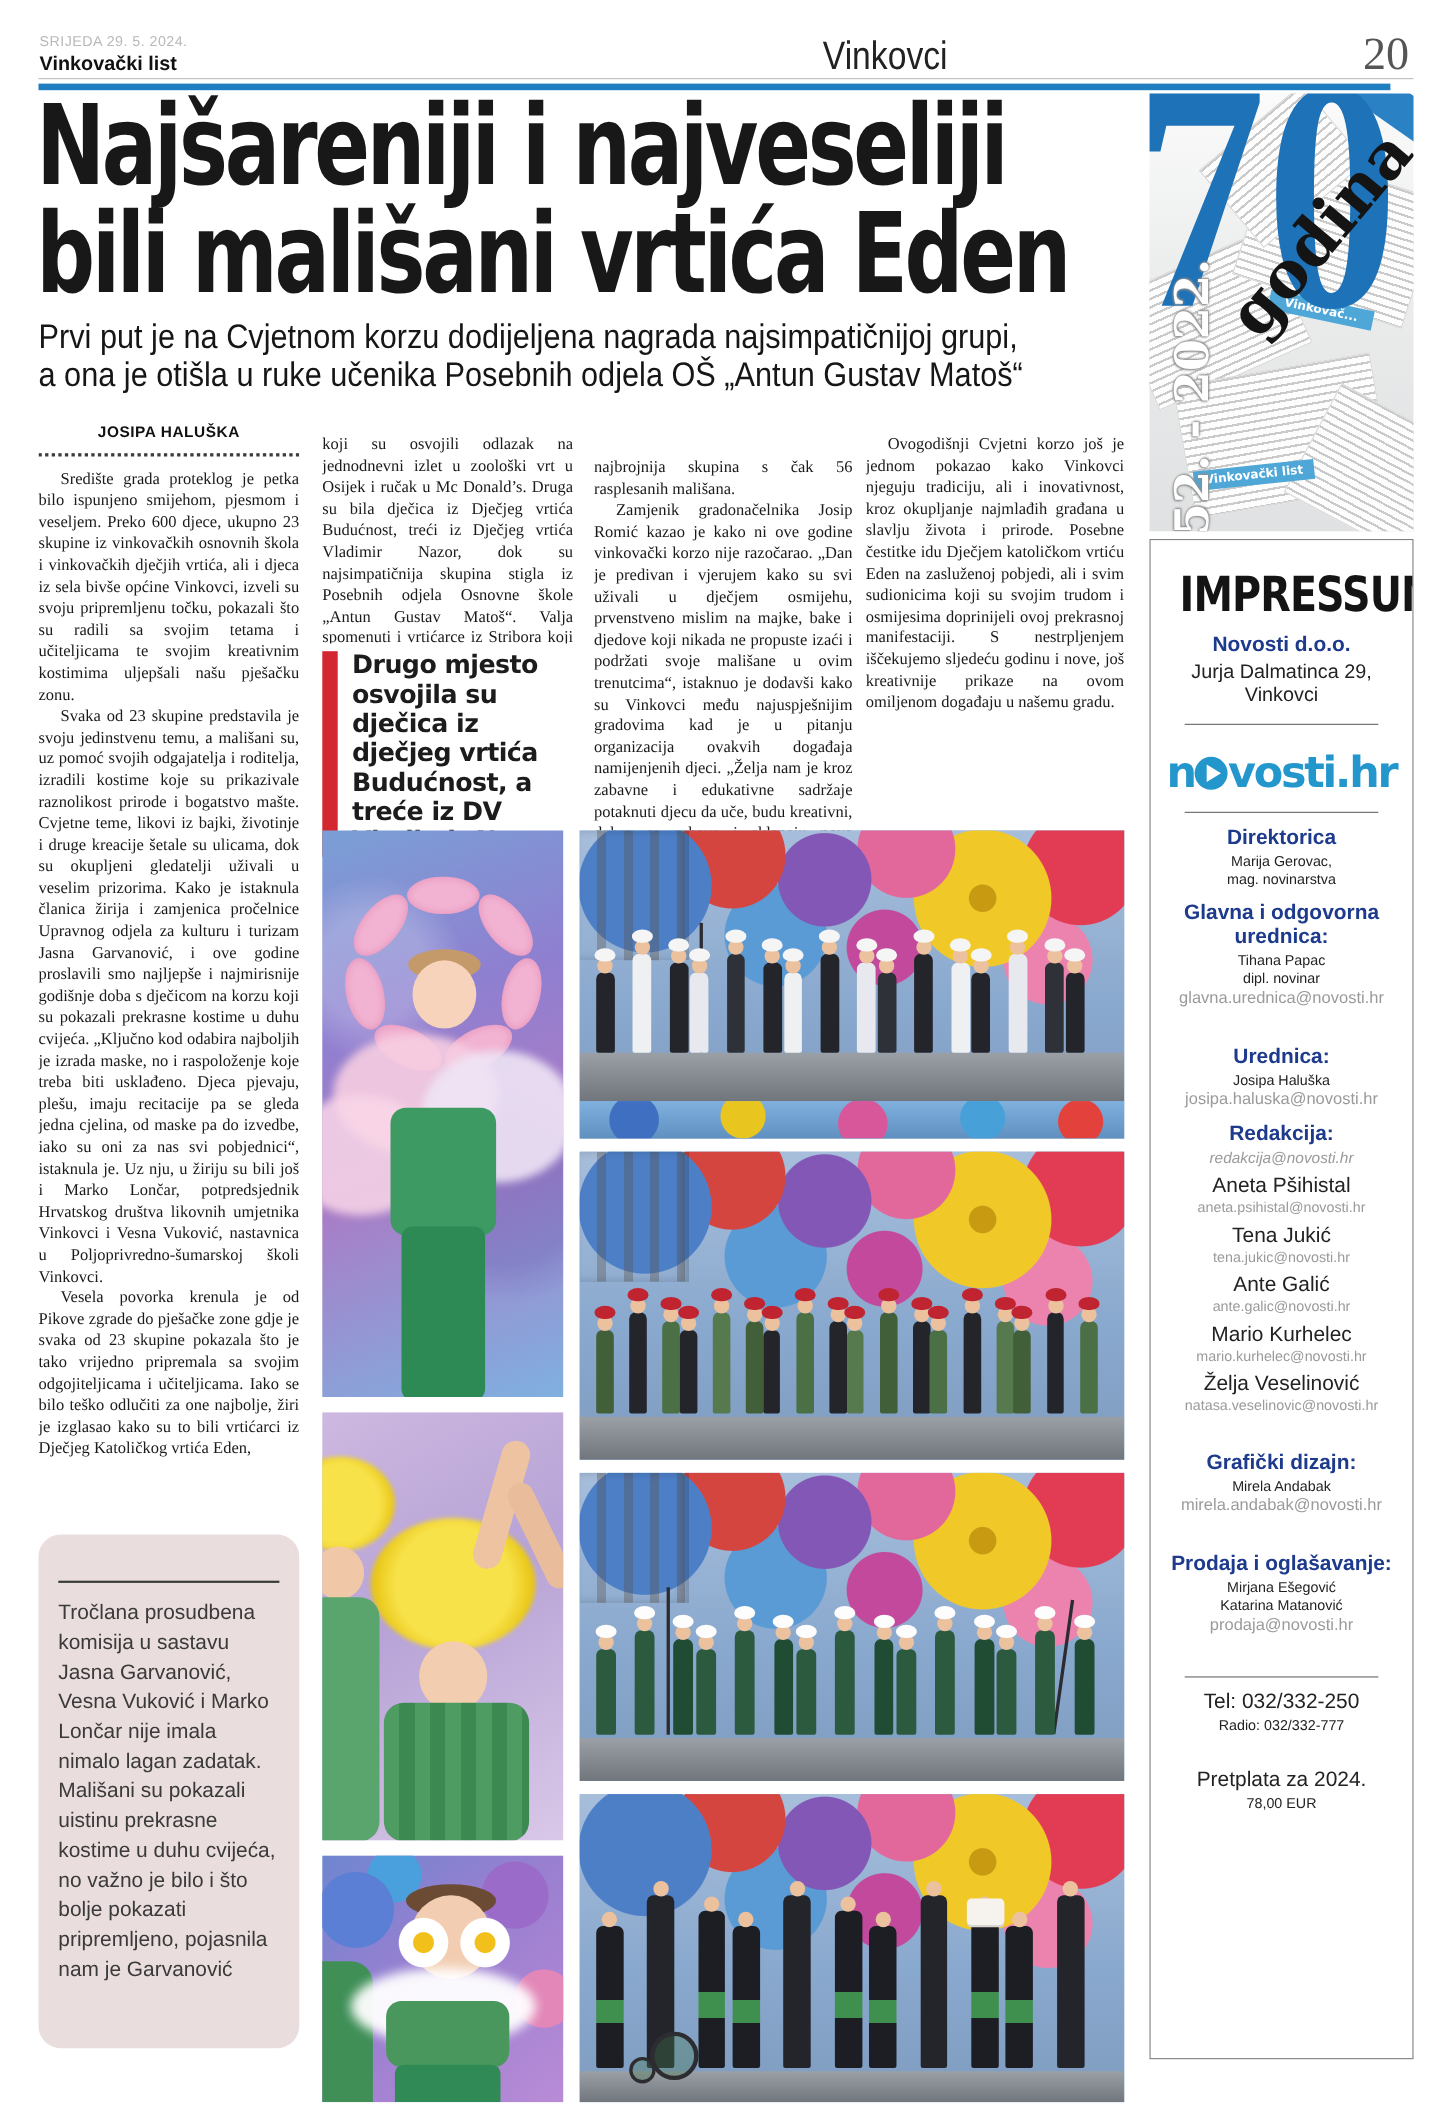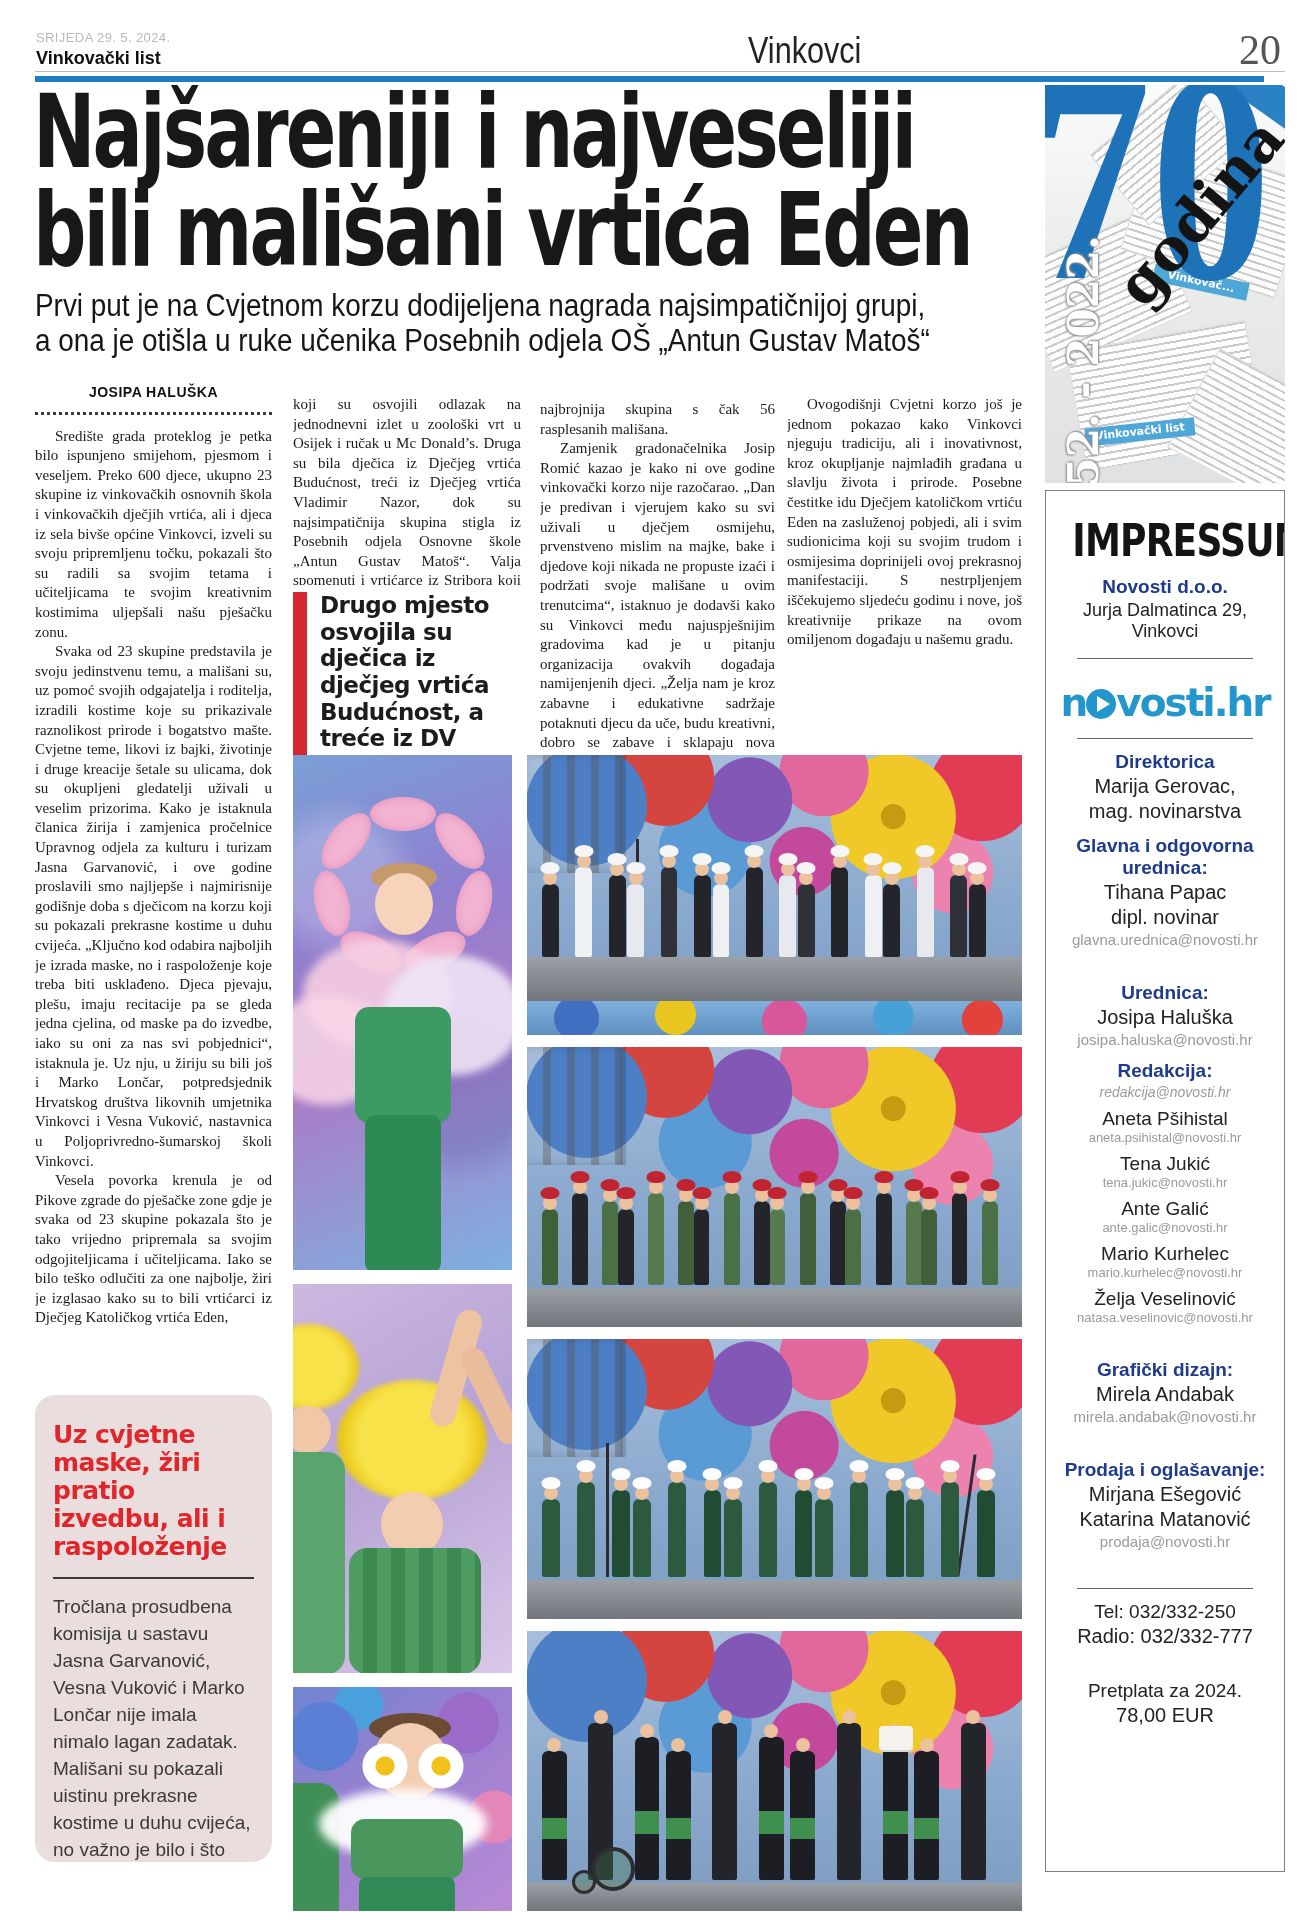--- a/index.html
+++ b/index.html
@@ -51,21 +51,21 @@
             font-size:42px;color:#ffffff;white-space:nowrap;transform:rotate(-90deg);transform-origin:170px 20px;
             text-shadow:0 0 2px #9a9a9a,1px 1px 2px #8a8a8a,-1px -1px 2px #8a8a8a;}
 
   
   .bodytext{font-size:15px;line-height:19.6px;text-align:justify;hyphens:auto;}
   .bodytext p{margin:0;}
   .bodytext p.ind{text-indent:20px;}
   .col{position:absolute;width:237px;overflow:hidden;}
   #col1{left:35px;top:383px;max-height:1000px;}
   #col2{left:293px;top:395px;width:228px;max-height:190px;}
-  #col3{left:540px;top:400px;width:235px;max-height:352px;}
+  #col3{left:540px;top:416px;width:235px;max-height:352px;}
   #col4{left:787px;top:395px;width:235px;max-height:352px;}
   .byline{font-family:"Liberation Sans",sans-serif;font-weight:bold;font-size:14px;
           letter-spacing:.5px;text-align:center;color:#111;margin-bottom:7px;}
   .dotrule{border-bottom:3px dotted #3c3c3c;height:2px;margin:0 0 12px 0;}
 
   
   .pullquote{position:absolute;left:293px;top:592px;width:232px;display:flex;align-items:stretch;}
   .pq-bar{width:14px;background:#d42830;flex:0 0 14px;}
   .pq-text{padding-left:13px;font-family:"DejaVu Sans",sans-serif;font-weight:bold;
            font-size:23px;line-height:1.16;color:#1c1c1c;letter-spacing:-.5px;}
@@ -198,21 +198,21 @@
   .logo-list{margin-top:26px;font-family:"DejaVu Serif",serif;font-weight:bold;font-size:29px;
       color:#141414;letter-spacing:-1px;line-height:1;}
   .play-o{display:inline-block;position:relative;width:30px;height:30px;border-radius:50%;
       background:#2396cc;vertical-align:-3px;}
   .play-o::after{content:"";position:absolute;left:11px;top:7px;border-left:13px solid #fff;
       border-top:8px solid rgba(0,0,0,0);border-bottom:8px solid rgba(0,0,0,0);}
   .play-o.small{width:21px;height:21px;vertical-align:-2px;background:#1b86c8;}
   .play-o.small::after{left:8px;top:5px;border-left:9px solid #fff;
       border-top:6px solid rgba(0,0,0,0);border-bottom:6px solid rgba(0,0,0,0);}
   .imp-label{margin-top:12px;font-size:19px;}
-  .imp-line{font-size:20px;margin-top:2px;}
+  .imp-line{font-size:13px;margin-top:2px;}
   .imp-email{font-size:15px;color:#9a9a9a;margin-top:2px;}
   .imp-staff-name{font-size:19px;margin-top:8px;}
   .imp-staff-email{font-size:13px;color:#9a9a9a;}
   .imp-gap{margin-top:34px;}
 </style>
 </head>
 <body>
 
 <div class="page">
 
@@ -266,21 +266,20 @@
   <div class="col bodytext" id="col3">
     <p>najbrojnija skupina s čak 56 rasplesanih mališana.</p>
     <p class="ind">Zamjenik gradonačelnika Josip Romić kazao je kako ni ove godine vinkovački korzo nije razočarao. „Dan je predivan i vjerujem kako su svi uživali u dječjem osmijehu, prvenstveno mislim na majke, bake i djedove koji nikada ne propuste izaći i podržati svoje mališane u ovim trenutcima“, istaknuo je dodavši kako su Vinkovci među najuspješnijim gradovima kad je u pitanju organizacija ovakvih događaja namijenjenih djeci. „Želja nam je kroz zabavne i edukativne sadržaje potaknuti djecu da uče, budu kreativni, dobro se zabave i sklapaju nova prijateljstva. Siguran sam kako stručni</p>
   </div>
 
   <div class="col bodytext" id="col4">
     <p class="ind">Ovogodišnji Cvjetni korzo još je jednom pokazao kako Vinkovci njeguju tradiciju, ali i inovativnost, kroz okupljanje najmlađih građana u slavlju života i prirode. Posebne čestitke idu Dječjem katoličkom vrtiću Eden na zasluženoj pobjedi, ali i svim sudionicima koji su svojim trudom i osmijesima doprinijeli ovoj prekrasnoj manifestaciji. S nestrpljenjem iščekujemo sljedeću godinu i nove, još kreativnije prikaze na ovom omiljenom događaju u našemu gradu.</p>
   </div>
 
   <div class="hibox">
-    <div class="hibox-title">Uz cvjetne maske, žiri pratio izvedbu, ali i raspoloženje</div>
     <div class="hibox-rule"></div>
     <div class="hibox-body">Tročlana prosudbena komisija u sastavu Jasna Garvanović, Vesna Vuković i Marko Lončar nije imala nimalo lagan zadatak. Mališani su pokazali uistinu prekrasne kostime u duhu cvijeća, no važno je bilo i što bolje pokazati pripremljeno, pojasnila nam je Garvanović</div>
   </div>
 
   <div class="photo" id="photoA">
     <i class="swirl1"></i>
     <i class="swirl2"></i>
     <div class="petalhub">
       <i class="petal"></i>
         <i class="petal"></i>

